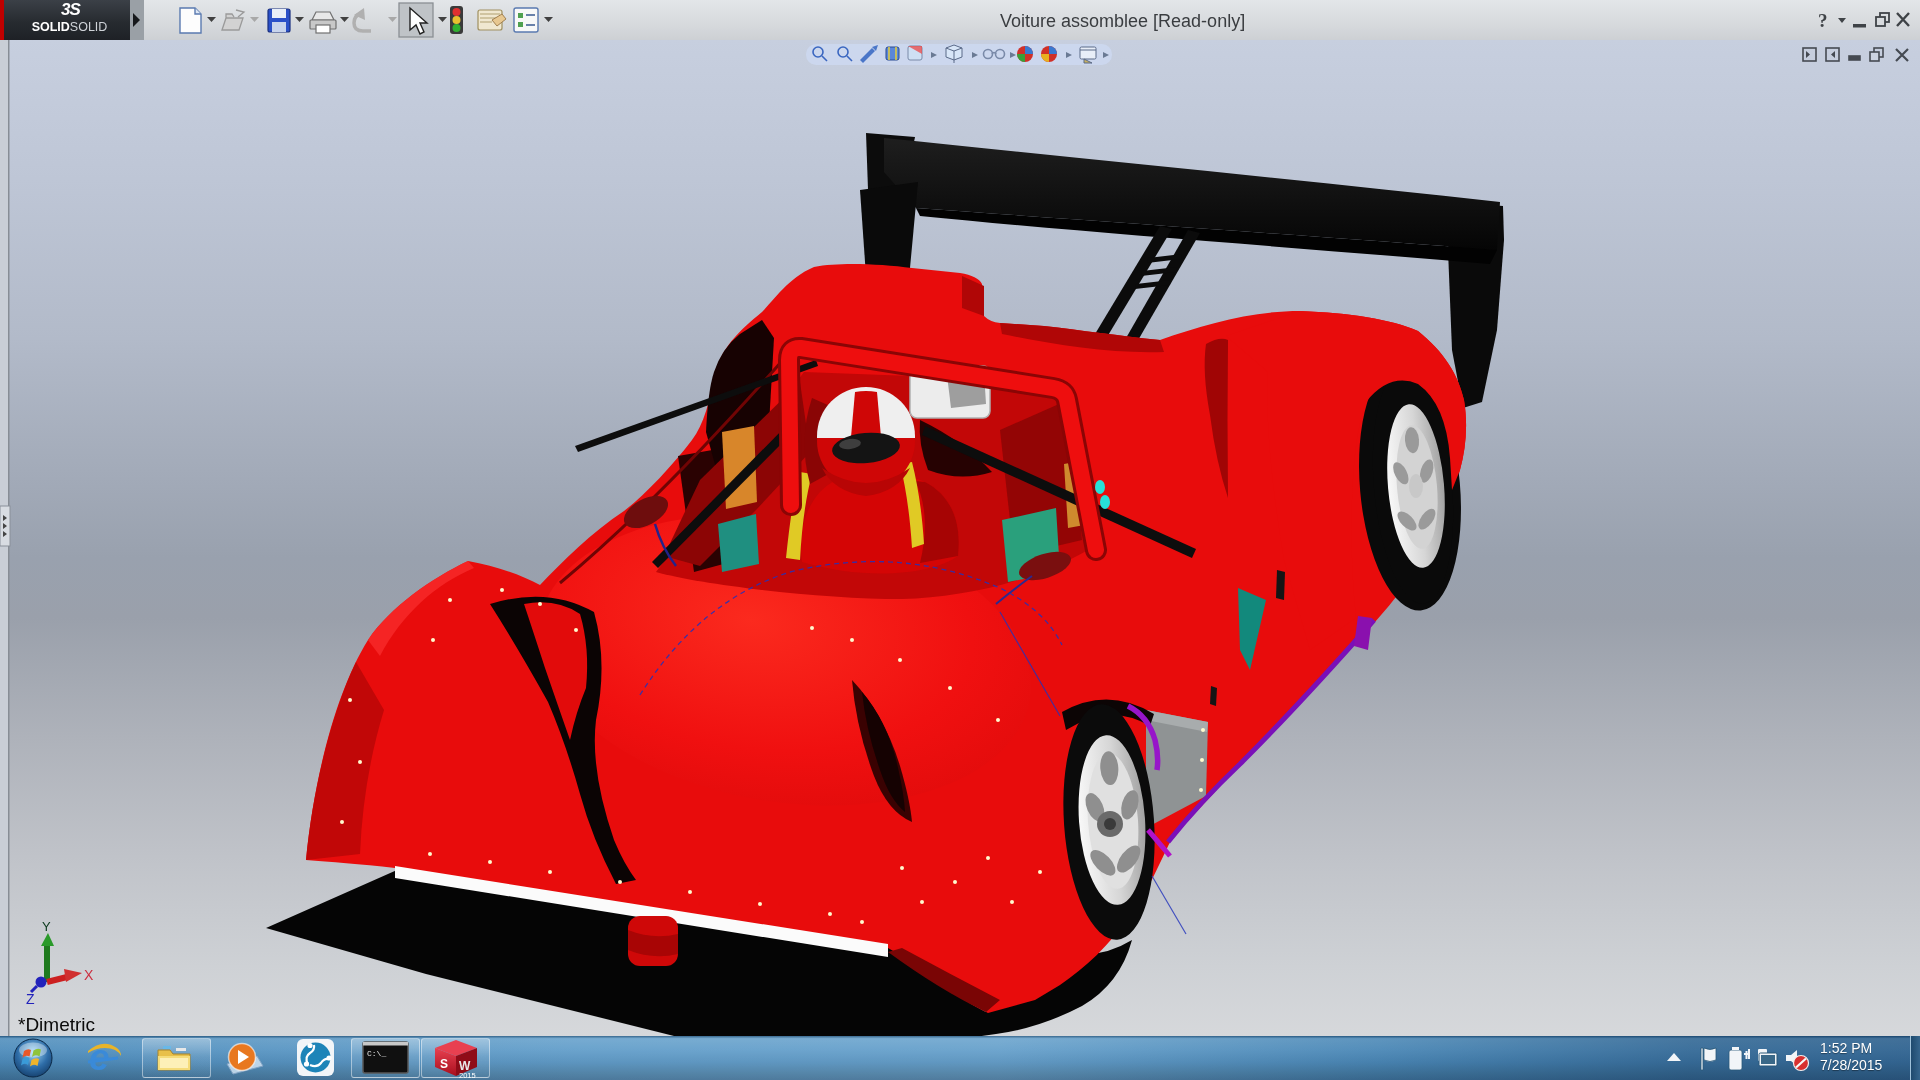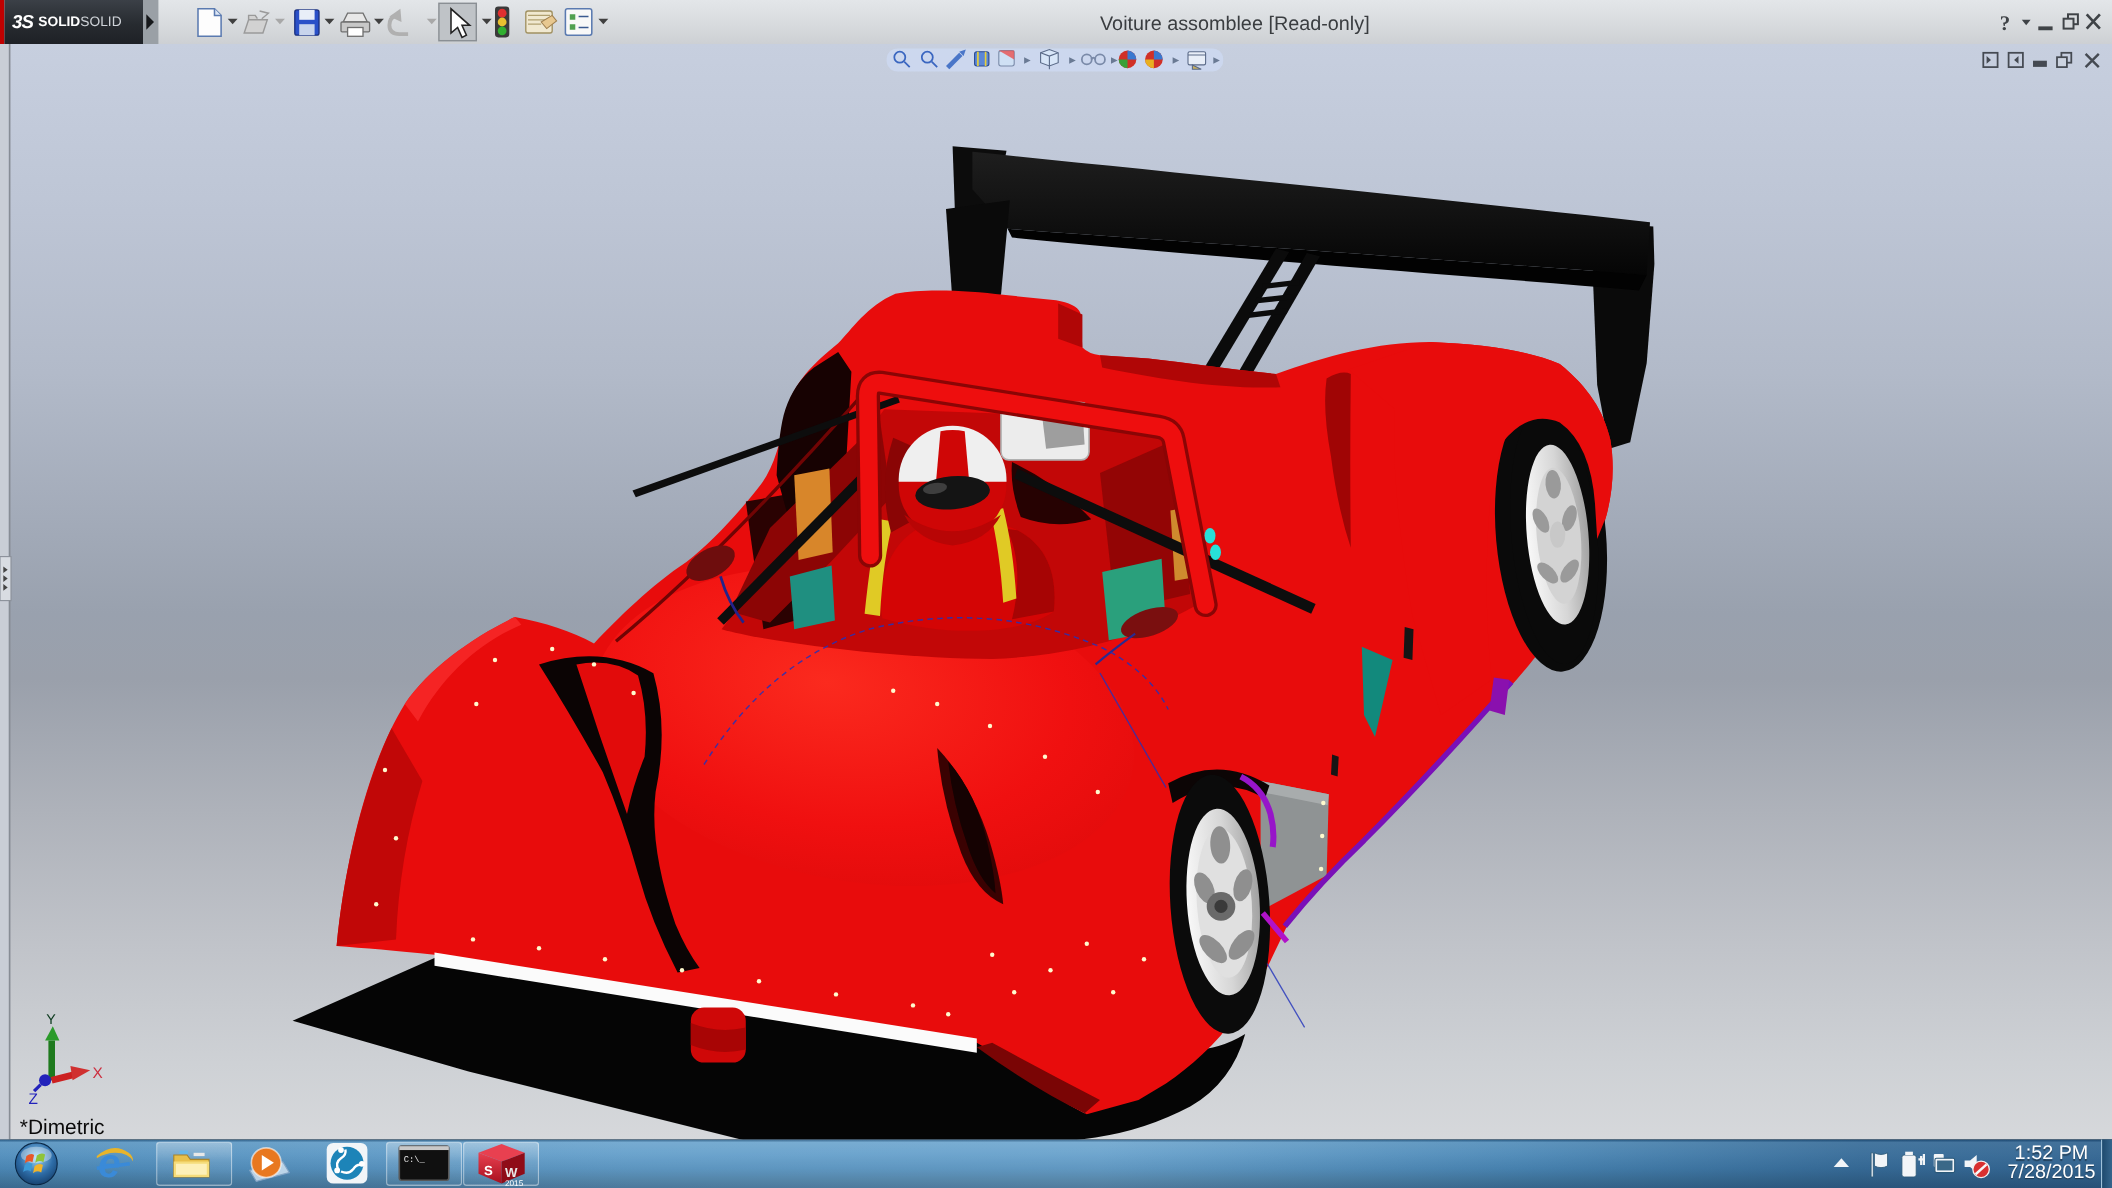--- a/index.html
+++ b/index.html
@@ -4,21 +4,21 @@
 <style>
   html,body{margin:0;padding:0;width:1920px;height:1080px;overflow:hidden;
     font-family:"Liberation Sans", sans-serif;background:#000;}
   #page{position:relative;width:1920px;height:1080px;}
   #titlebar{position:absolute;left:0;top:0;width:1920px;height:40px;
     background:linear-gradient(180deg,#e3e6e9 0%,#d8dbde 55%,#cdd0d4 100%);
     border-bottom:1px solid #8f9499;}
   #redstrip{position:absolute;left:0;top:0;width:4px;height:40px;background:#c00000;}
   #swlogo{position:absolute;left:4px;top:0;width:126px;height:40px;
     background:linear-gradient(180deg,#3b4047 0%,#272b30 55%,#1e2126 100%);
-    color:#fff;display:flex;align-items:center;}
+    color:#fff;display:flex;align-items:center;flex-direction:column;}
   #swlogo .ds{font-size:17px;font-style:italic;font-weight:bold;margin-left:7px;letter-spacing:-1px;}
   #swlogo .sw{font-size:12.5px;font-weight:bold;letter-spacing:0px;margin-left:5px;}
   #swlogo .sw span{font-weight:normal;color:#cfd3d8;}
   #logosep{position:absolute;left:130px;top:0;width:14px;height:40px;background:#9aa0a6;}
   #logosep:after{content:"";position:absolute;left:3px;top:13px;
     border-left:7px solid #16181b;border-top:7px solid transparent;border-bottom:7px solid transparent;}
   #wintitle{position:absolute;left:1000px;top:11px;width:362px;text-align:left;
     font-size:18px;color:#3a3d40;}
   #titlebar svg{position:absolute;top:0;}
   #viewport{position:absolute;left:0;top:40px;width:1920px;height:996px;
@@ -26,22 +26,22 @@
       #99a1ae 52%,#9aa0ab 58%,#aeb2ba 70%,#c0c3c9 82%,#ced1d5 93%,#d6d8db 100%);}
   #vpsvg{position:absolute;left:0;top:0;}
   #taskbar{position:absolute;left:0;top:1036px;width:1920px;height:44px;
     background:linear-gradient(180deg,#265a84 0%,#6ba4cd 6%,#5f9cc9 30%,#4f8cba 60%,#44799f 85%,#3d6d93 100%);}
   #tbdark{position:absolute;left:0;top:0;width:100%;height:100%;
     background:linear-gradient(90deg,rgba(30,70,110,0.10) 0%,rgba(255,255,255,0.08) 30%,
      rgba(255,255,255,0.10) 52%,rgba(20,60,100,0.15) 72%,rgba(10,45,85,0.38) 88%,rgba(8,40,80,0.42) 100%);}
   .tbtn{position:absolute;top:2px;height:40px;border-radius:3px;
     background:linear-gradient(180deg,rgba(255,255,255,0.32),rgba(255,255,255,0.10) 45%,rgba(255,255,255,0.02));
     border:1px solid rgba(255,255,255,0.45);box-sizing:border-box;}
-  #clock{position:absolute;right:10px;top:4px;width:90px;text-align:center;color:#fff;
-    font-size:18px;line-height:17px;text-shadow:0 1px 1px rgba(0,0,0,0.4);}
+  #clock{position:absolute;right:10px;top:4px;width:90px;color:#fff;
+    font-size:14px;line-height:17px;text-shadow:0 1px 1px rgba(0,0,0,0.4);}
   #showdesk{position:absolute;right:0;top:0;width:9px;height:44px;
     background:linear-gradient(90deg,#1e4a6e,#35658c);border-left:1px solid #9fc2da;}
 </style>
 </head>
 <body>
 <div id="page">
 <div id="titlebar">
   <div id="redstrip"></div>
   <div id="swlogo">
         <span class="ds">3S</span>

